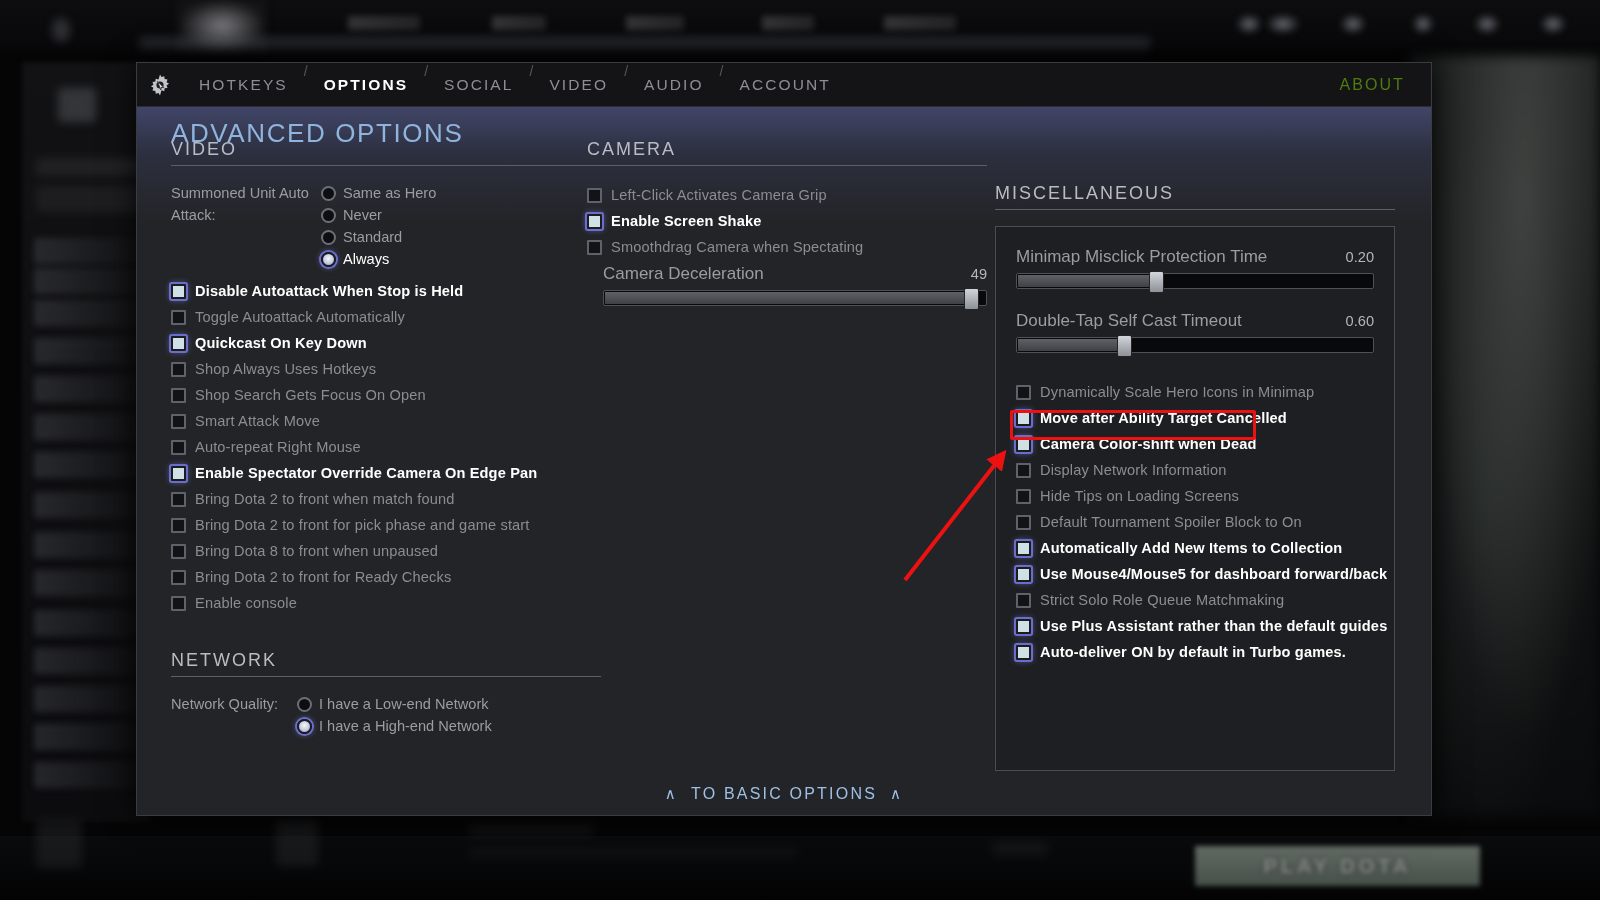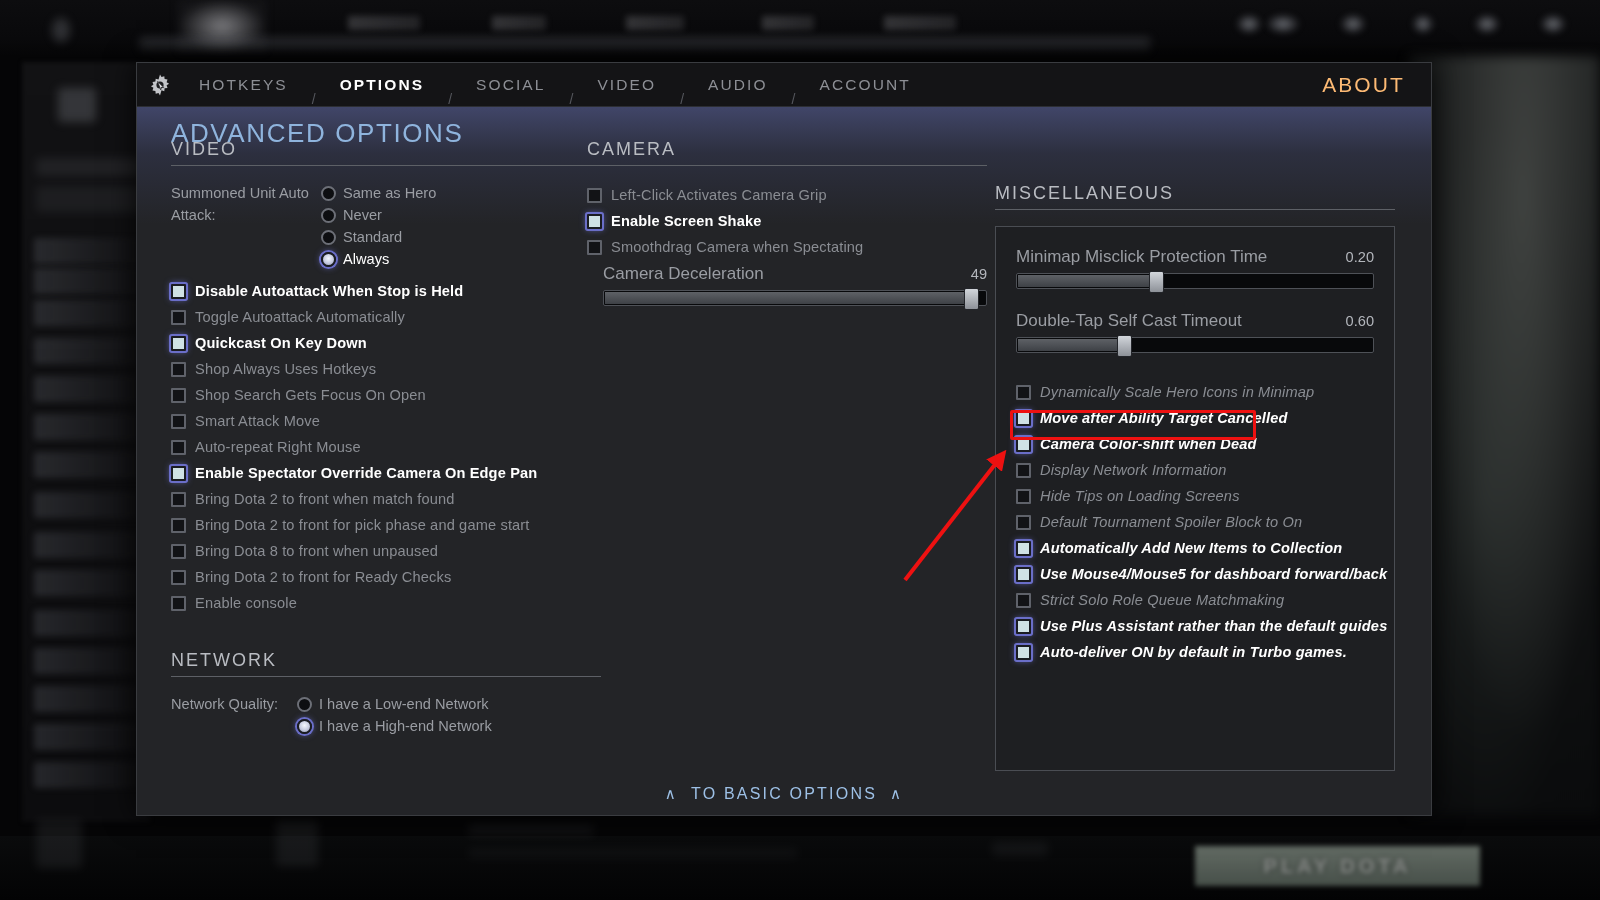--- a/index.html
+++ b/index.html
@@ -94,29 +94,29 @@
   #tabbar {
     position: relative; z-index: 3;
     height: 44px; background: #141416;
     display: flex; align-items: center;
     border-bottom: 1px solid #2c2e33;
   }
   .gear-wrap {
     width: 46px; height: 44px; display:flex; align-items:center; justify-content:center;
     flex: 0 0 auto;
   }
-  .tabs { display: flex; align-items: flex-end; gap: 8px; flex: 1 1 auto; }
+  .tabs { display: flex; align-items: flex-start; gap: 0; flex: 1 1 auto; }
   .tab {
     color: #8d8f95; font-size: 15.5px; letter-spacing: 2.1px;
     padding: 0 16px; line-height: 44px; cursor: pointer; white-space: nowrap;
   }
   .tab.active { color: #ffffff; font-weight: 700; }
   .tab-sep { color: #55575d; font-size: 14px; }
   .tab-about {
-    color: #fdba74; font-size: 21px; letter-spacing: 2.1px;
+    color: #4d7c0f; font-size: 16px; letter-spacing: 2.1px;
     margin-left: auto; padding-right: 26px; line-height: 44px; cursor: pointer;
   }
 
   
   #content { position: relative; z-index: 2; height: 710px; }
 
   .col { position: absolute; top: 0; }
   #col-left   { left: 34px;  width: 430px; }
   #col-mid    { left: 450px; width: 400px; }
   #col-right  { left: 858px; width: 400px; }
@@ -444,21 +444,21 @@
           <div class="slider-head">
             <span class="slider-name">Double-Tap Self Cast Timeout</span>
             <span class="slider-val">0.60</span>
           </div>
           <div class="slider-track">
             <div class="slider-fill" style="width:30%"></div>
             <div class="slider-knob" style="left:calc(30% - 7px)"></div>
           </div>
         </div>
 
-        <div style="margin-top:26px;font-style:italic;">
+        <div style="margin-top:26px;">
           <div class="cb-row">
             <span class="cb"></span>
             <span class="cb-label">Dynamically Scale Hero Icons in Minimap</span>
           </div>
           <div class="cb-row on">
             <span class="cb on"></span>
             <span class="cb-label">Move after Ability Target Cancelled</span>
           </div>
           <div class="cb-row on">
             <span class="cb on"></span>

